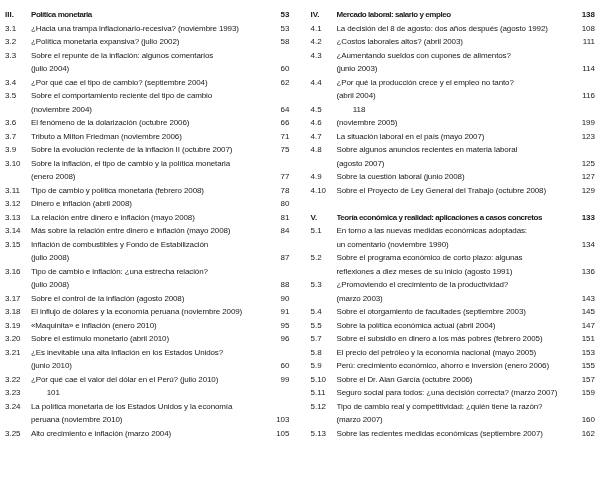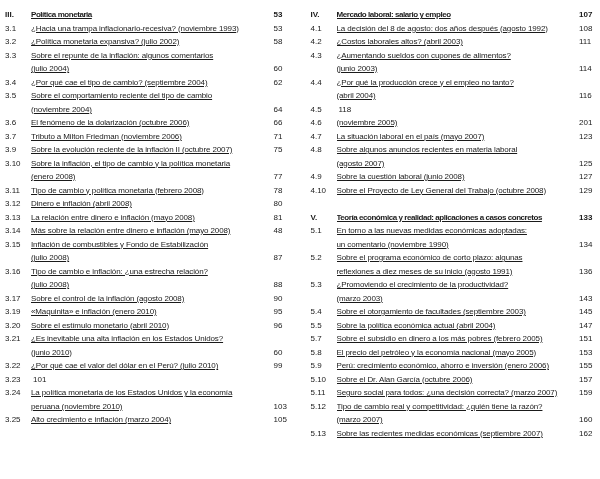--- a/index.html
+++ b/index.html
@@ -26,30 +26,30 @@
     line-height: 13.5px;
   }
   .entry .num {
     flex: 0 0 26px;
     white-space: nowrap;
   }
   .entry .titles {
     flex: 1 1 auto;
     min-width: 0;
     overflow: hidden;
-    text-decoration: underline;
   }
   .entry .titles .line {
     white-space: nowrap;
     letter-spacing: -0.12px;
   }
   .entry .pg {
     flex: 0 0 auto;
-    margin-left: 2px;
+    margin-left: 13px;
     min-width: 16px;
+    text-align: right;
     align-self: flex-end;
     white-space: nowrap;
   }
   .entry.header { font-weight: bold; }
   .entry.header .line { letter-spacing: -0.45px; }
 </style>
 </head>
 <body style="background: rgb(255, 255, 255); color: rgb(26, 26, 26);">
 
 <div class="page">
@@ -147,21 +147,21 @@
     <span class="titles">
             <div class="line">La relación entre dinero e inflación (mayo 2008)</div>
           </span>
     <span class="pg">81</span>
   </div>
         <div class="entry">
     <span class="num">3.14</span>
     <span class="titles">
             <div class="line">Más sobre la relación entre dinero e inflación (mayo 2008)</div>
           </span>
-    <span class="pg">48</span>
+    <span class="pg">84</span>
   </div>
         <div class="entry">
     <span class="num">3.15</span>
     <span class="titles">
             <div class="line">Inflación de combustibles y Fondo de Estabilización</div>
             <div class="line">(julio 2008)</div>
           </span>
     <span class="pg">87</span>
   </div>
         <div class="entry">
@@ -171,20 +171,27 @@
             <div class="line">(julio 2008)</div>
           </span>
     <span class="pg">88</span>
   </div>
         <div class="entry">
     <span class="num">3.17</span>
     <span class="titles">
             <div class="line">Sobre el control de la inflación (agosto 2008)</div>
           </span>
     <span class="pg">90</span>
+  </div>
+        <div class="entry">
+    <span class="num">3.18</span>
+    <span class="titles">
+            <div class="line">El influjo de dólares y la economía peruana (noviembre 2009)</div>
+          </span>
+    <span class="pg">91</span>
   </div>
         <div class="entry">
     <span class="num">3.19</span>
     <span class="titles">
             <div class="line">«Maquinita» e inflación (enero 2010)</div>
           </span>
     <span class="pg">95</span>
   </div>
         <div class="entry">
     <span class="num">3.20</span>
@@ -229,21 +236,21 @@
   </div>
       </div>
     </div>
   <div class="col">
       <div class="block">
         <div class="entry header">
     <span class="num">IV.</span>
     <span class="titles">
             <div class="line">Mercado laboral: salario y empleo</div>
           </span>
-    <span class="pg">107</span>
+    <span class="pg">138</span>
   </div>
         <div class="entry">
     <span class="num">4.1</span>
     <span class="titles">
             <div class="line">La decisión del 8 de agosto: dos años después (agosto 1992)</div>
           </span>
     <span class="pg">108</span>
   </div>
         <div class="entry">
     <span class="num">4.2</span>
@@ -270,21 +277,21 @@
   </div>
         <div class="entry">
     <span class="num">4.5</span>
     <span class="pg">118</span>
   </div>
         <div class="entry">
     <span class="num">4.6</span>
     <span class="titles">
             <div class="line">(noviembre 2005)</div>
           </span>
-    <span class="pg">201</span>
+    <span class="pg">199</span>
   </div>
         <div class="entry">
     <span class="num">4.7</span>
     <span class="titles">
             <div class="line">La situación laboral en el país (mayo 2007)</div>
           </span>
     <span class="pg">123</span>
   </div>
         <div class="entry">
     <span class="num">4.8</span>

